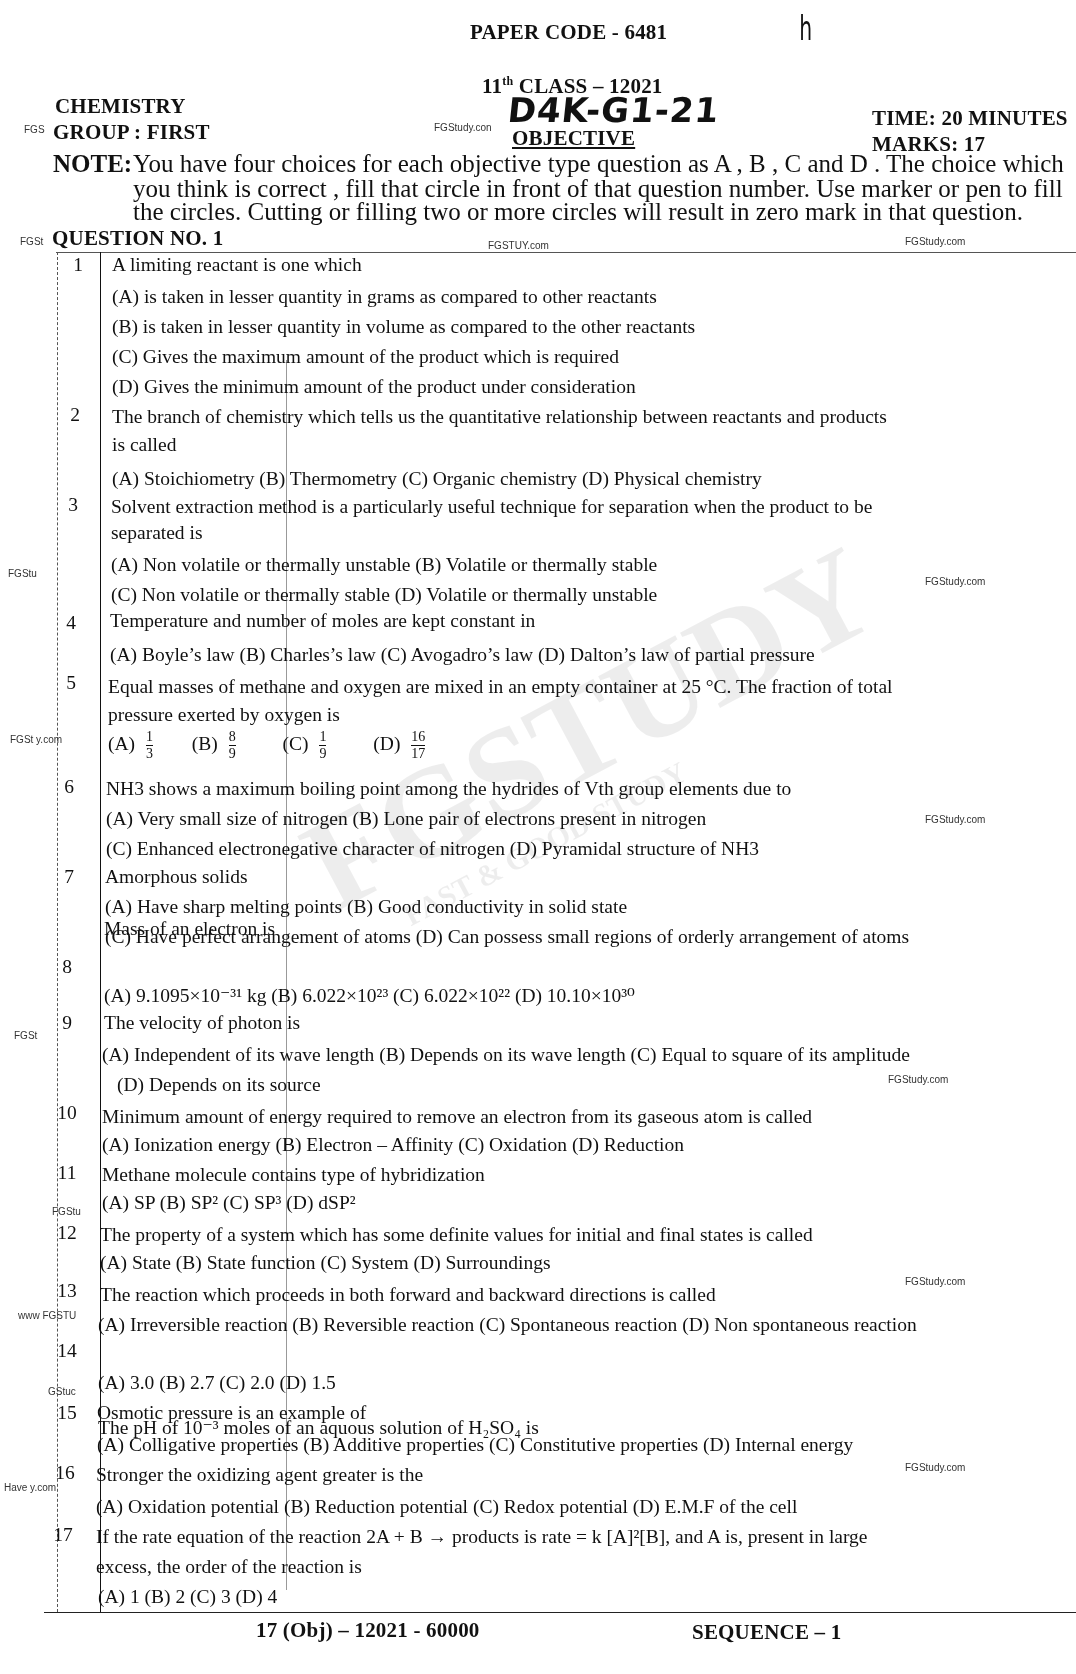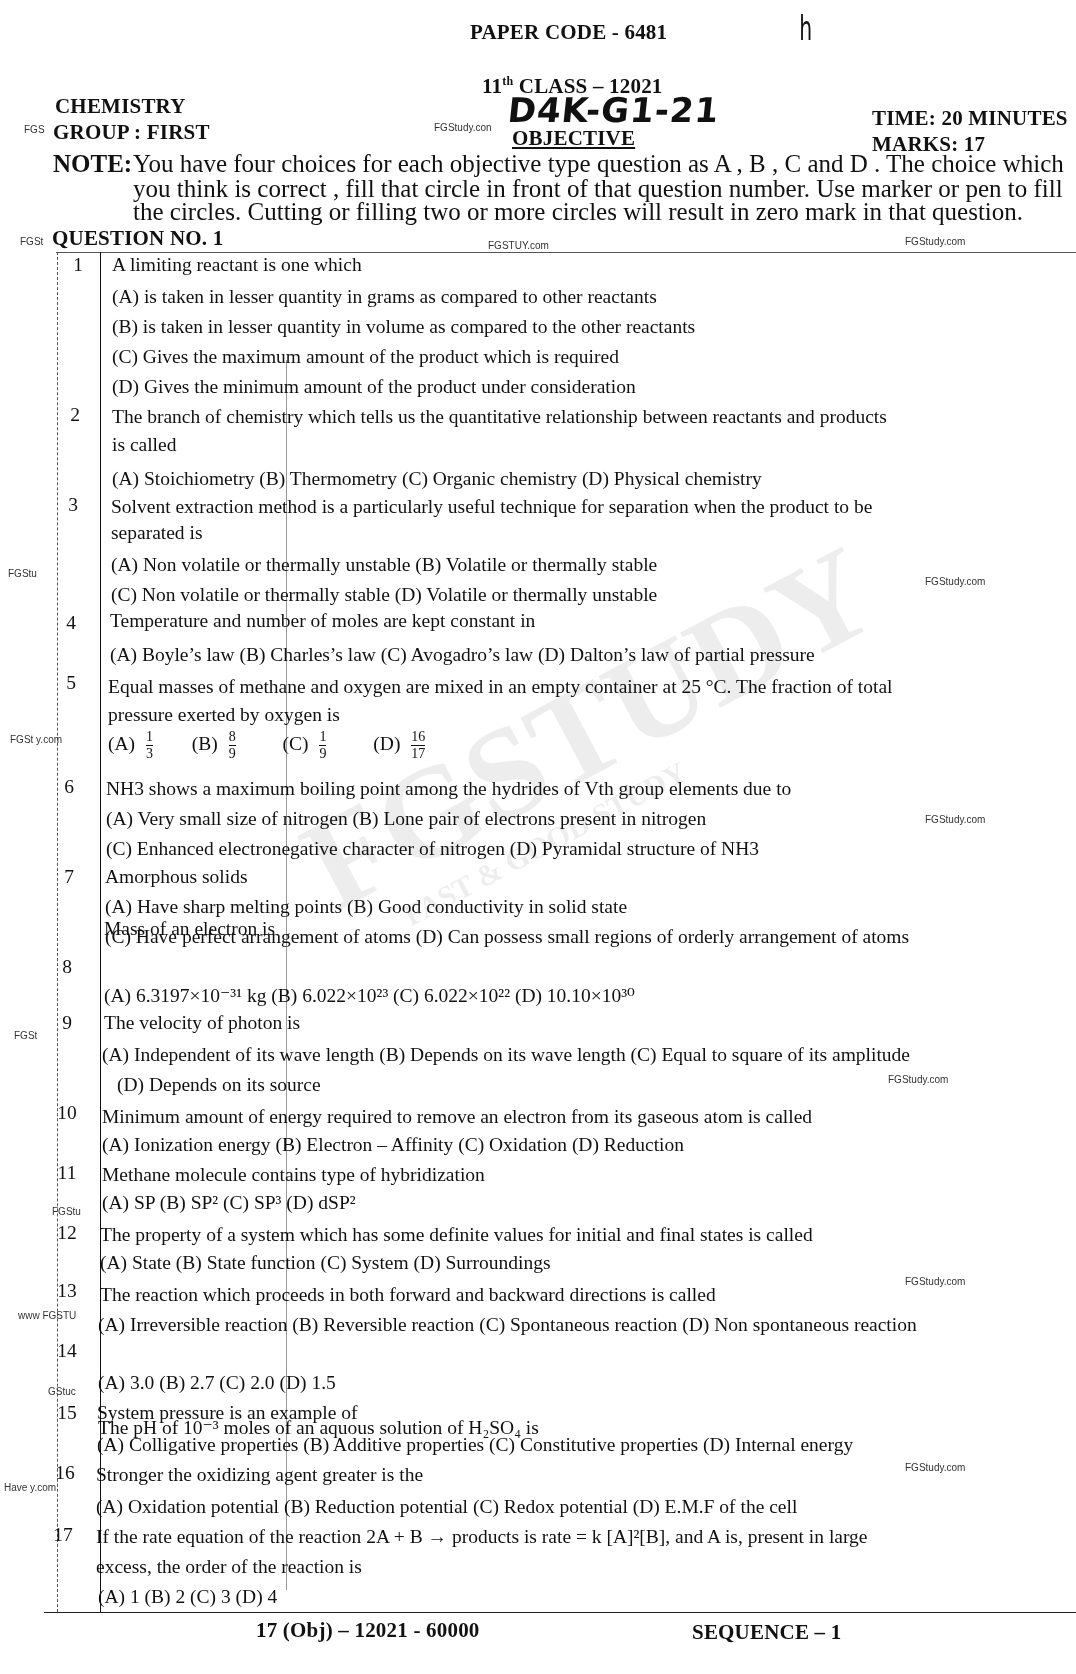--- a/index.html
+++ b/index.html
@@ -117,21 +117,21 @@
 <div class="abs tiny" style="left:925px; top:814px;">FGStudy.com</div>
 <div class="abs q" style="left:106px; top:838px;">(C) Enhanced electronegative character of nitrogen    (D) Pyramidal structure of NH3</div>
 
 <div class="abs num" style="left:54px; top:866px;">7</div>
 <div class="abs q" style="left:105px; top:866px;">Amorphous solids</div>
 <div class="abs q" style="left:105px; top:896px;">(A) Have sharp melting points (B) Good conductivity in solid state</div>
 <div class="abs q" style="left:105px; top:926px;">(C) Have perfect arrangement of atoms  (D) Can possess small regions of orderly arrangement of atoms</div>
 
 <div class="abs num" style="left:52px; top:956px;">8</div>
 <div class="abs q" style="left:104px; top:918px;">Mass of an electron is</div>
-<div class="abs q" style="left:104px; top:984px;">(A) 6.3197×10⁻³¹ kg    (B) 6.022×10²³      (C) 6.022×10²²      (D) 10.10×10³⁰</div>
+<div class="abs q" style="left:104px; top:984px;">(A) 9.1095×10⁻³¹ kg    (B) 6.022×10²³      (C) 6.022×10²²      (D) 10.10×10³⁰</div>
 
 <div class="abs tiny" style="left:14px; top:1030px;">FGSt</div>
 <div class="abs num" style="left:52px; top:1012px;">9</div>
 <div class="abs q" style="left:104px; top:1012px;">The velocity of photon is</div>
 <div class="abs q" style="left:102px; top:1044px;">(A) Independent of its wave length  (B) Depends on its wave length   (C) Equal to square of its amplitude</div>
 <div class="abs tiny" style="left:888px; top:1074px;">FGStudy.com</div>
 <div class="abs q" style="left:102px; top:1074px;padding-left:15px;">(D) Depends on its source</div>
 
 <div class="abs num" style="left:52px; top:1102px;">10</div>
 <div class="abs q" style="left:102px; top:1106px;">Minimum amount of energy required to remove an electron from its gaseous atom is called</div>
@@ -151,21 +151,21 @@
 <div class="abs q" style="left:100px; top:1284px;">The reaction which proceeds in both forward and backward directions is called</div>
 <div class="abs tiny" style="left:18px; top:1310px;">www FGSTU</div>
 <div class="abs q" style="left:98px; top:1314px;">(A) Irreversible reaction  (B) Reversible reaction (C) Spontaneous reaction (D) Non spontaneous reaction</div>
 
 <div class="abs num" style="left:52px; top:1340px;">14</div>
 <div class="abs q" style="left:98px; top:1416px;">The pH of 10⁻³ moles of an aquous solution of H₂SO₄  is</div>
 <div class="abs tiny" style="left:48px; top:1386px;">GStuc</div>
 <div class="abs q" style="left:98px; top:1372px;">(A)  3.0      (B)  2.7       (C) 2.0      (D) 1.5</div>
 
 <div class="abs num" style="left:52px; top:1402px;">15</div>
-<div class="abs q" style="left:97px; top:1402px;">System pressure is an example of</div>
+<div class="abs q" style="left:97px; top:1402px;">Osmotic pressure is an example of</div>
 <div class="abs q" style="left:97px; top:1434px;">(A)  Colligative properties   (B) Additive properties   (C) Constitutive properties  (D) Internal energy</div>
 <div class="abs tiny" style="left:905px; top:1462px;">FGStudy.com</div>
 
 <div class="abs tiny" style="left:4px; top:1482px;">Have y.com</div>
 <div class="abs num" style="left:50px; top:1462px;">16</div>
 <div class="abs q" style="left:96px; top:1464px;">Stronger the oxidizing agent greater is the</div>
 <div class="abs q" style="left:96px; top:1496px;">(A) Oxidation potential      (B) Reduction potential       (C) Redox potential    (D) E.M.F of the cell</div>
 
 <div class="abs num" style="left:48px; top:1524px;">17</div>
 <div class="abs q" style="left:96px; top:1526px;">If the rate equation of the reaction  2A + B →  products is rate = k [A]²[B], and A is, present in large</div>

